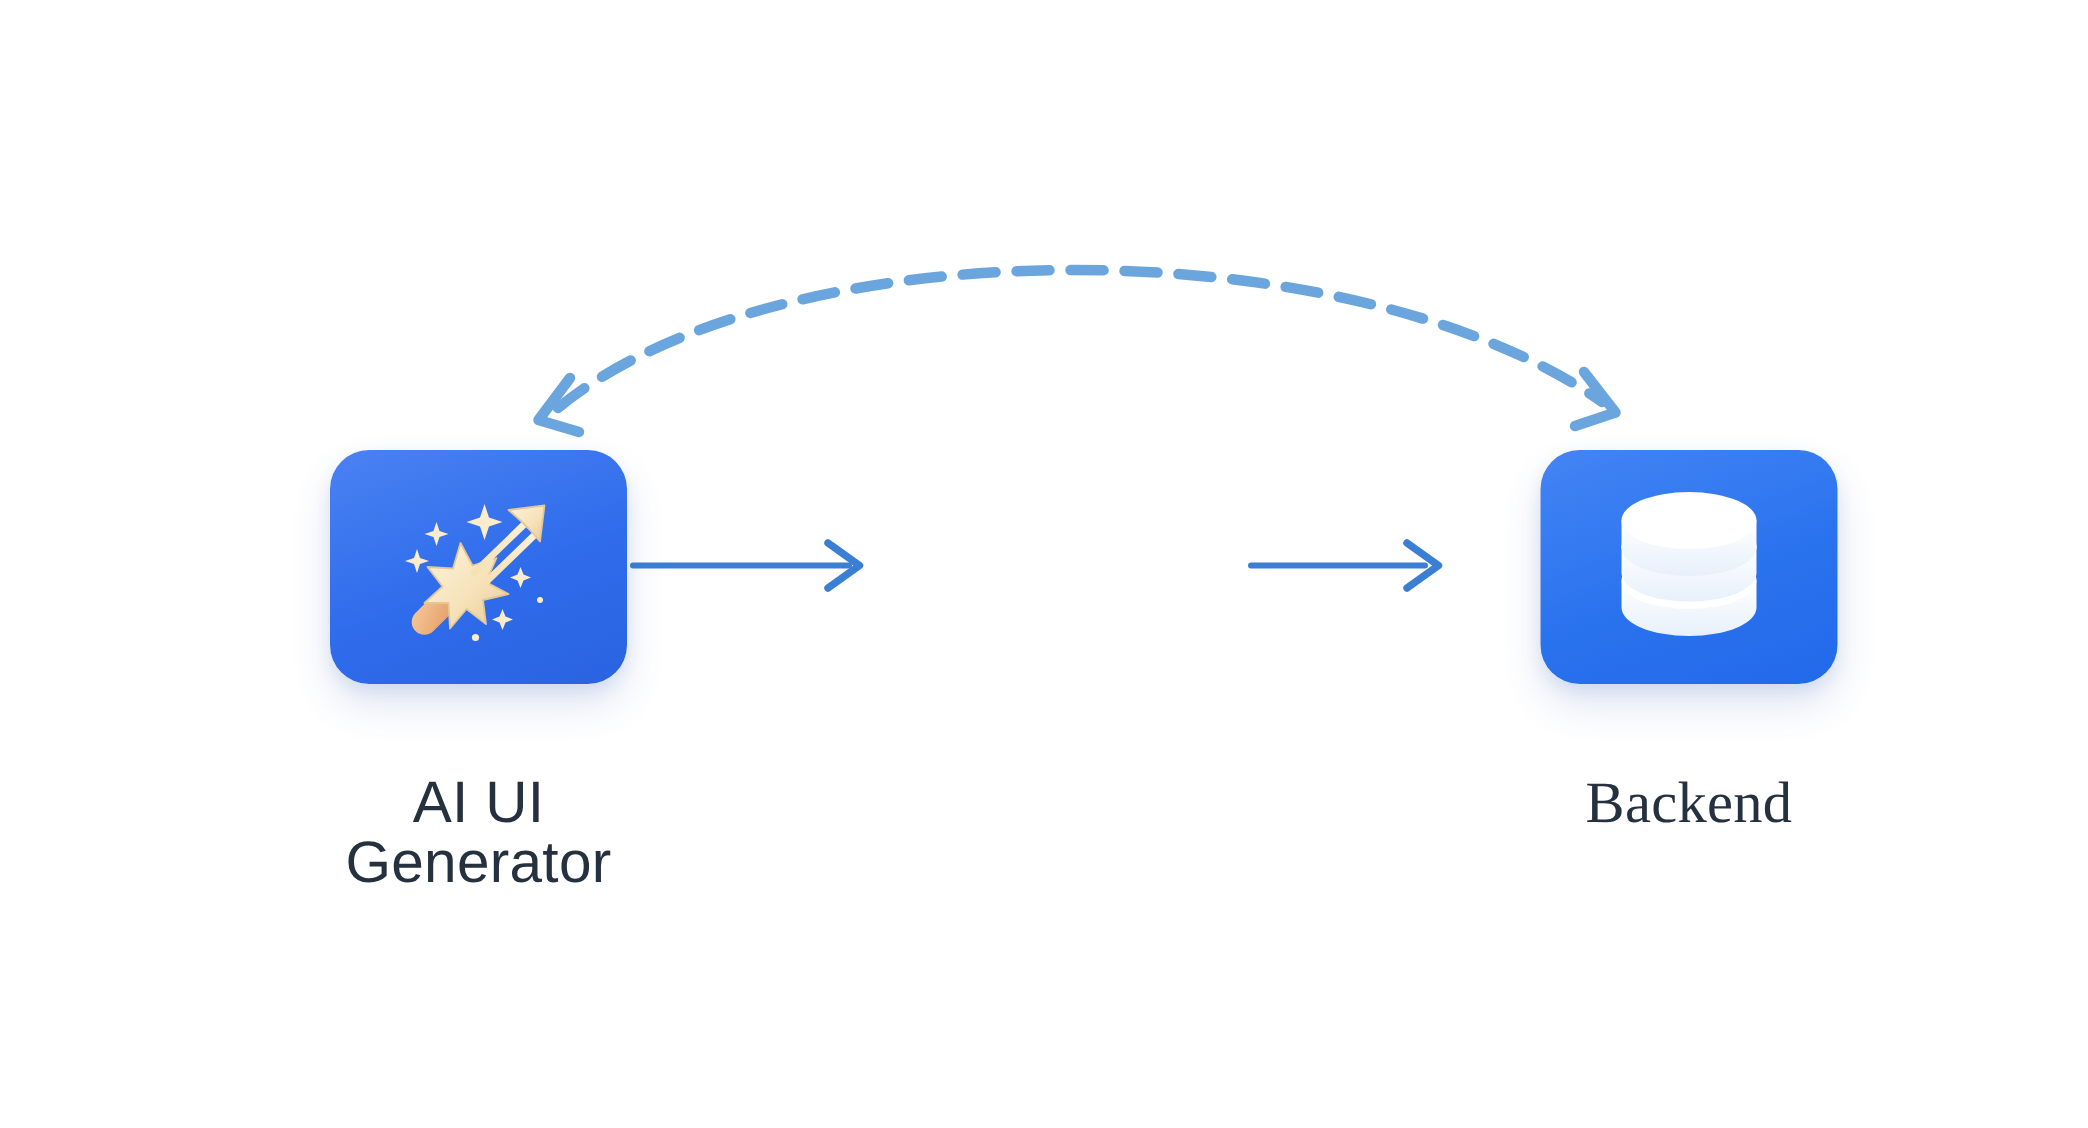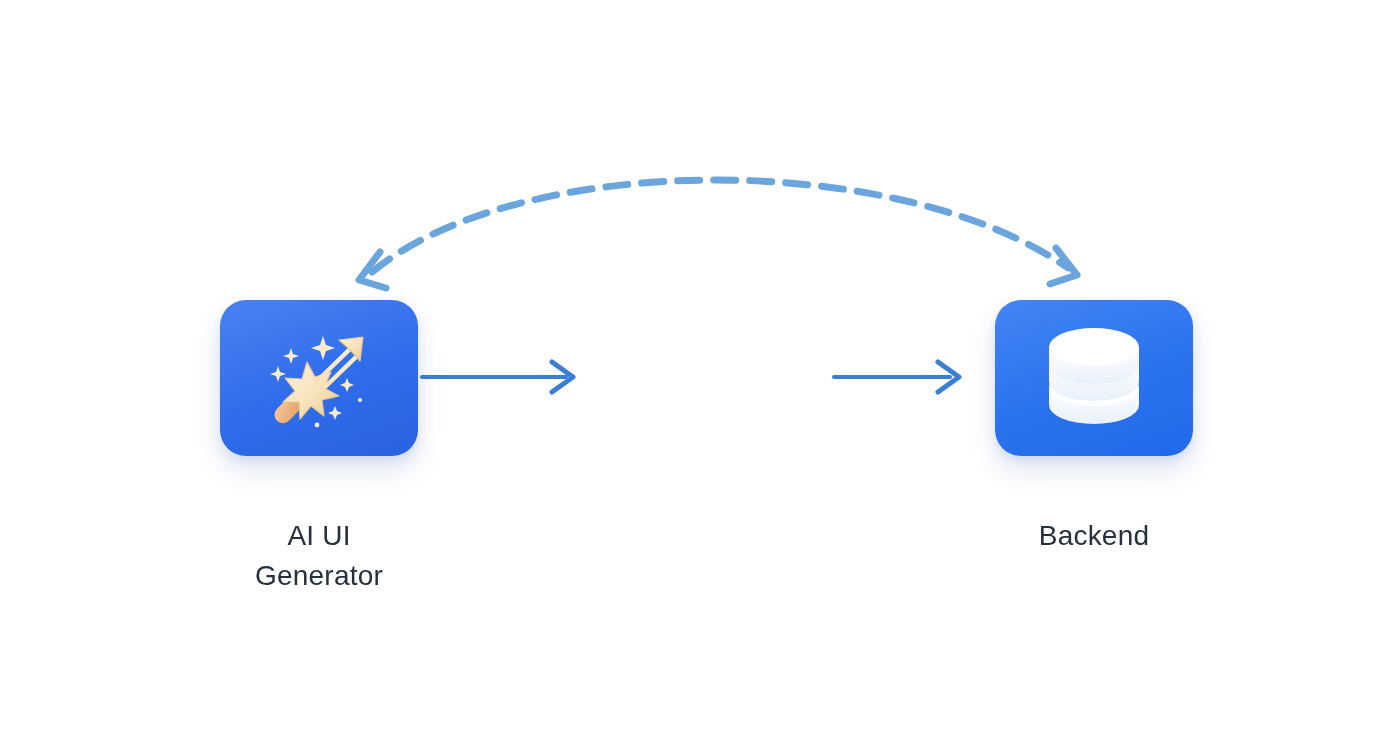--- a/index.html
+++ b/index.html
@@ -48,33 +48,33 @@
     display: flex;
     align-items: center;
     justify-content: center;
     box-shadow:
       0 14px 26px rgba(47, 92, 180, 0.16),
       0 4px 10px rgba(47, 92, 180, 0.10);
   }
 
   .node-label {
     margin-top: 20px;
-    font-size: 28px;
+    font-size: 39px;
     line-height: 40px;
     font-weight: 400;
     color: #26313f;
     text-align: center;
     letter-spacing: 0.2px;
     white-space: pre-line;
   }
 
   
   #node-generator { left: 220px; top: 300px; width: 198px; }
   #node-frontend  { left: 608px; top: 300px; width: 198px; }
-  #node-backend   { left: 995px; top: 300px; width: 198px; }
+  #node-backend   { left: 1027px; top: 300px; width: 198px; font-family: Liberation Serif, serif; }
 
   #node-generator .node-card {
     background: linear-gradient(160deg, #4a82f3 0%, #2f6ceb 55%, #2a63e0 100%);
   }
   #node-frontend .node-card {
     background: linear-gradient(160deg, #6fb1f7 0%, #4e9bf2 60%, #479af1 100%);
   }
   #node-backend .node-card {
     background: linear-gradient(160deg, #4484f5 0%, #2a73ee 55%, #2169ea 100%);
   }

